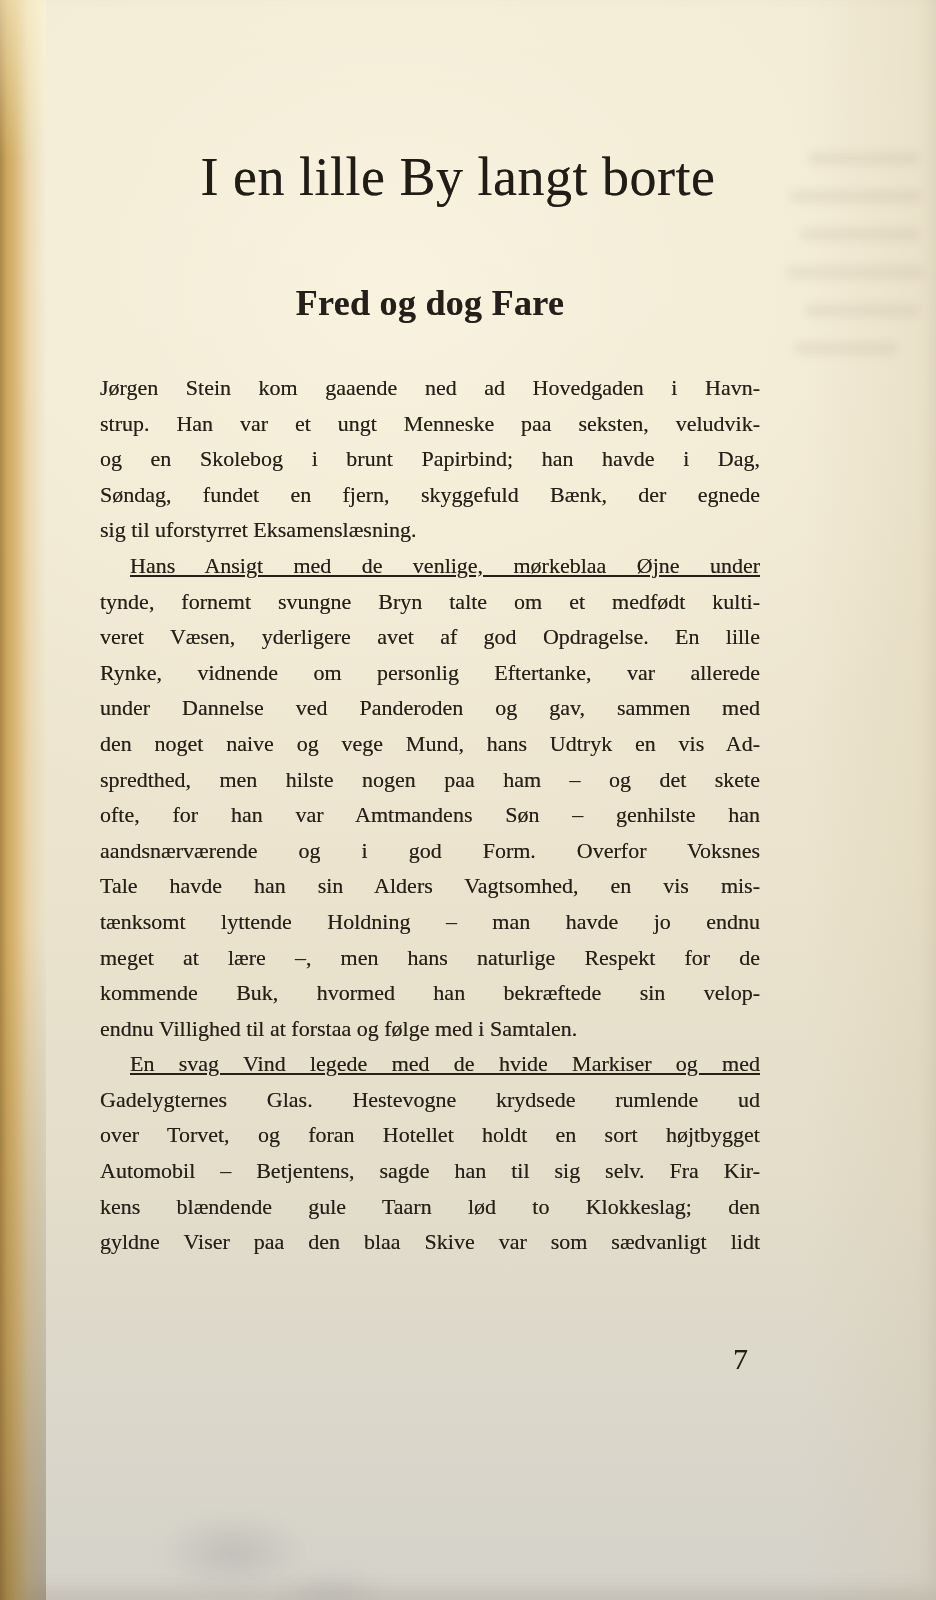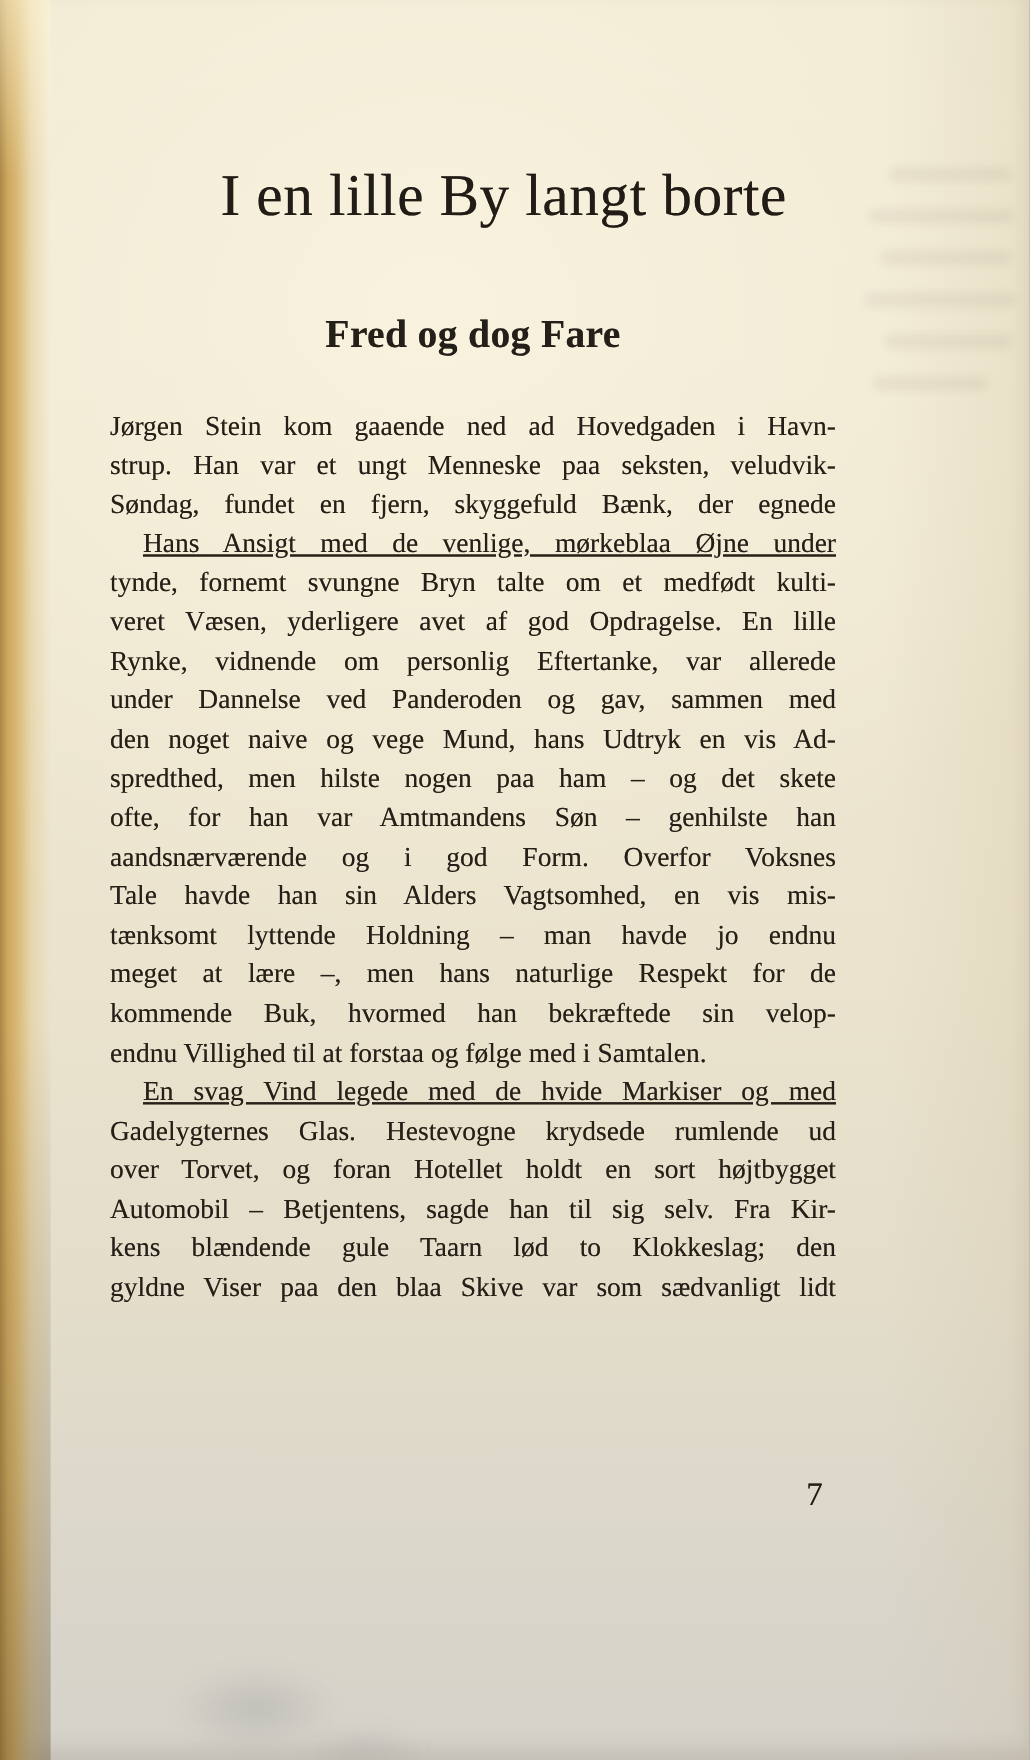--- a/index.html
+++ b/index.html
@@ -101,21 +101,21 @@
     text-align: center;
     letter-spacing: 0.3px;
     color: #241f18;
     text-shadow: 0 0 0.5px rgba(30,25,18,0.6);
   }
 
   .body-text {
     position: absolute;
     left: 100px; top: 370px;
     width: 660px;
-    font-size: 25px;
+    font-size: 22px;
     line-height: 35.6px;
     color: #251f18;
     text-shadow: 0 0 0.5px rgba(32,26,18,0.6);
   }
   .body-text .line {
     text-align: justify;
     text-align-last: justify;
     white-space: normal;
   }
   .body-text .line.para-end {
@@ -153,21 +153,23 @@
   <div class="smudge s1"></div>
   <div class="smudge s2"></div>
 
   <h1 class="chapter-title">I en lille By langt borte</h1>
 
   <h2 class="section-title">Fred og dog Fare</h2>
 
   <div class="body-text" id="body-text">
       <div class="line">Jørgen Stein kom gaaende ned ad Hovedgaden i Havn-</div>
       <div class="line">strup. Han var et ungt Menneske paa seksten, veludvik-</div>
+      <div class="line">og en Skolebog i brunt Papirbind; han havde i Dag,</div>
       <div class="line">Søndag, fundet en fjern, skyggefuld Bænk, der egnede</div>
+      <div class="line para-end">sig til uforstyrret Eksamenslæsning.</div>
       <div class="line indent">Hans Ansigt med de venlige, mørkeblaa Øjne under</div>
       <div class="line">tynde, fornemt svungne Bryn talte om et medfødt kulti-</div>
       <div class="line">veret Væsen, yderligere avet af god Opdragelse. En lille</div>
       <div class="line">Rynke, vidnende om personlig Eftertanke, var allerede</div>
       <div class="line">under Dannelse ved Panderoden og gav, sammen med</div>
       <div class="line">den noget naive og vege Mund, hans Udtryk en vis Ad-</div>
       <div class="line">spredthed, men hilste nogen paa ham – og det skete</div>
       <div class="line">ofte, for han var Amtmandens Søn – genhilste han</div>
       <div class="line">aandsnærværende og i god Form. Overfor Voksnes</div>
       <div class="line">Tale havde han sin Alders Vagtsomhed, en vis mis-</div>

